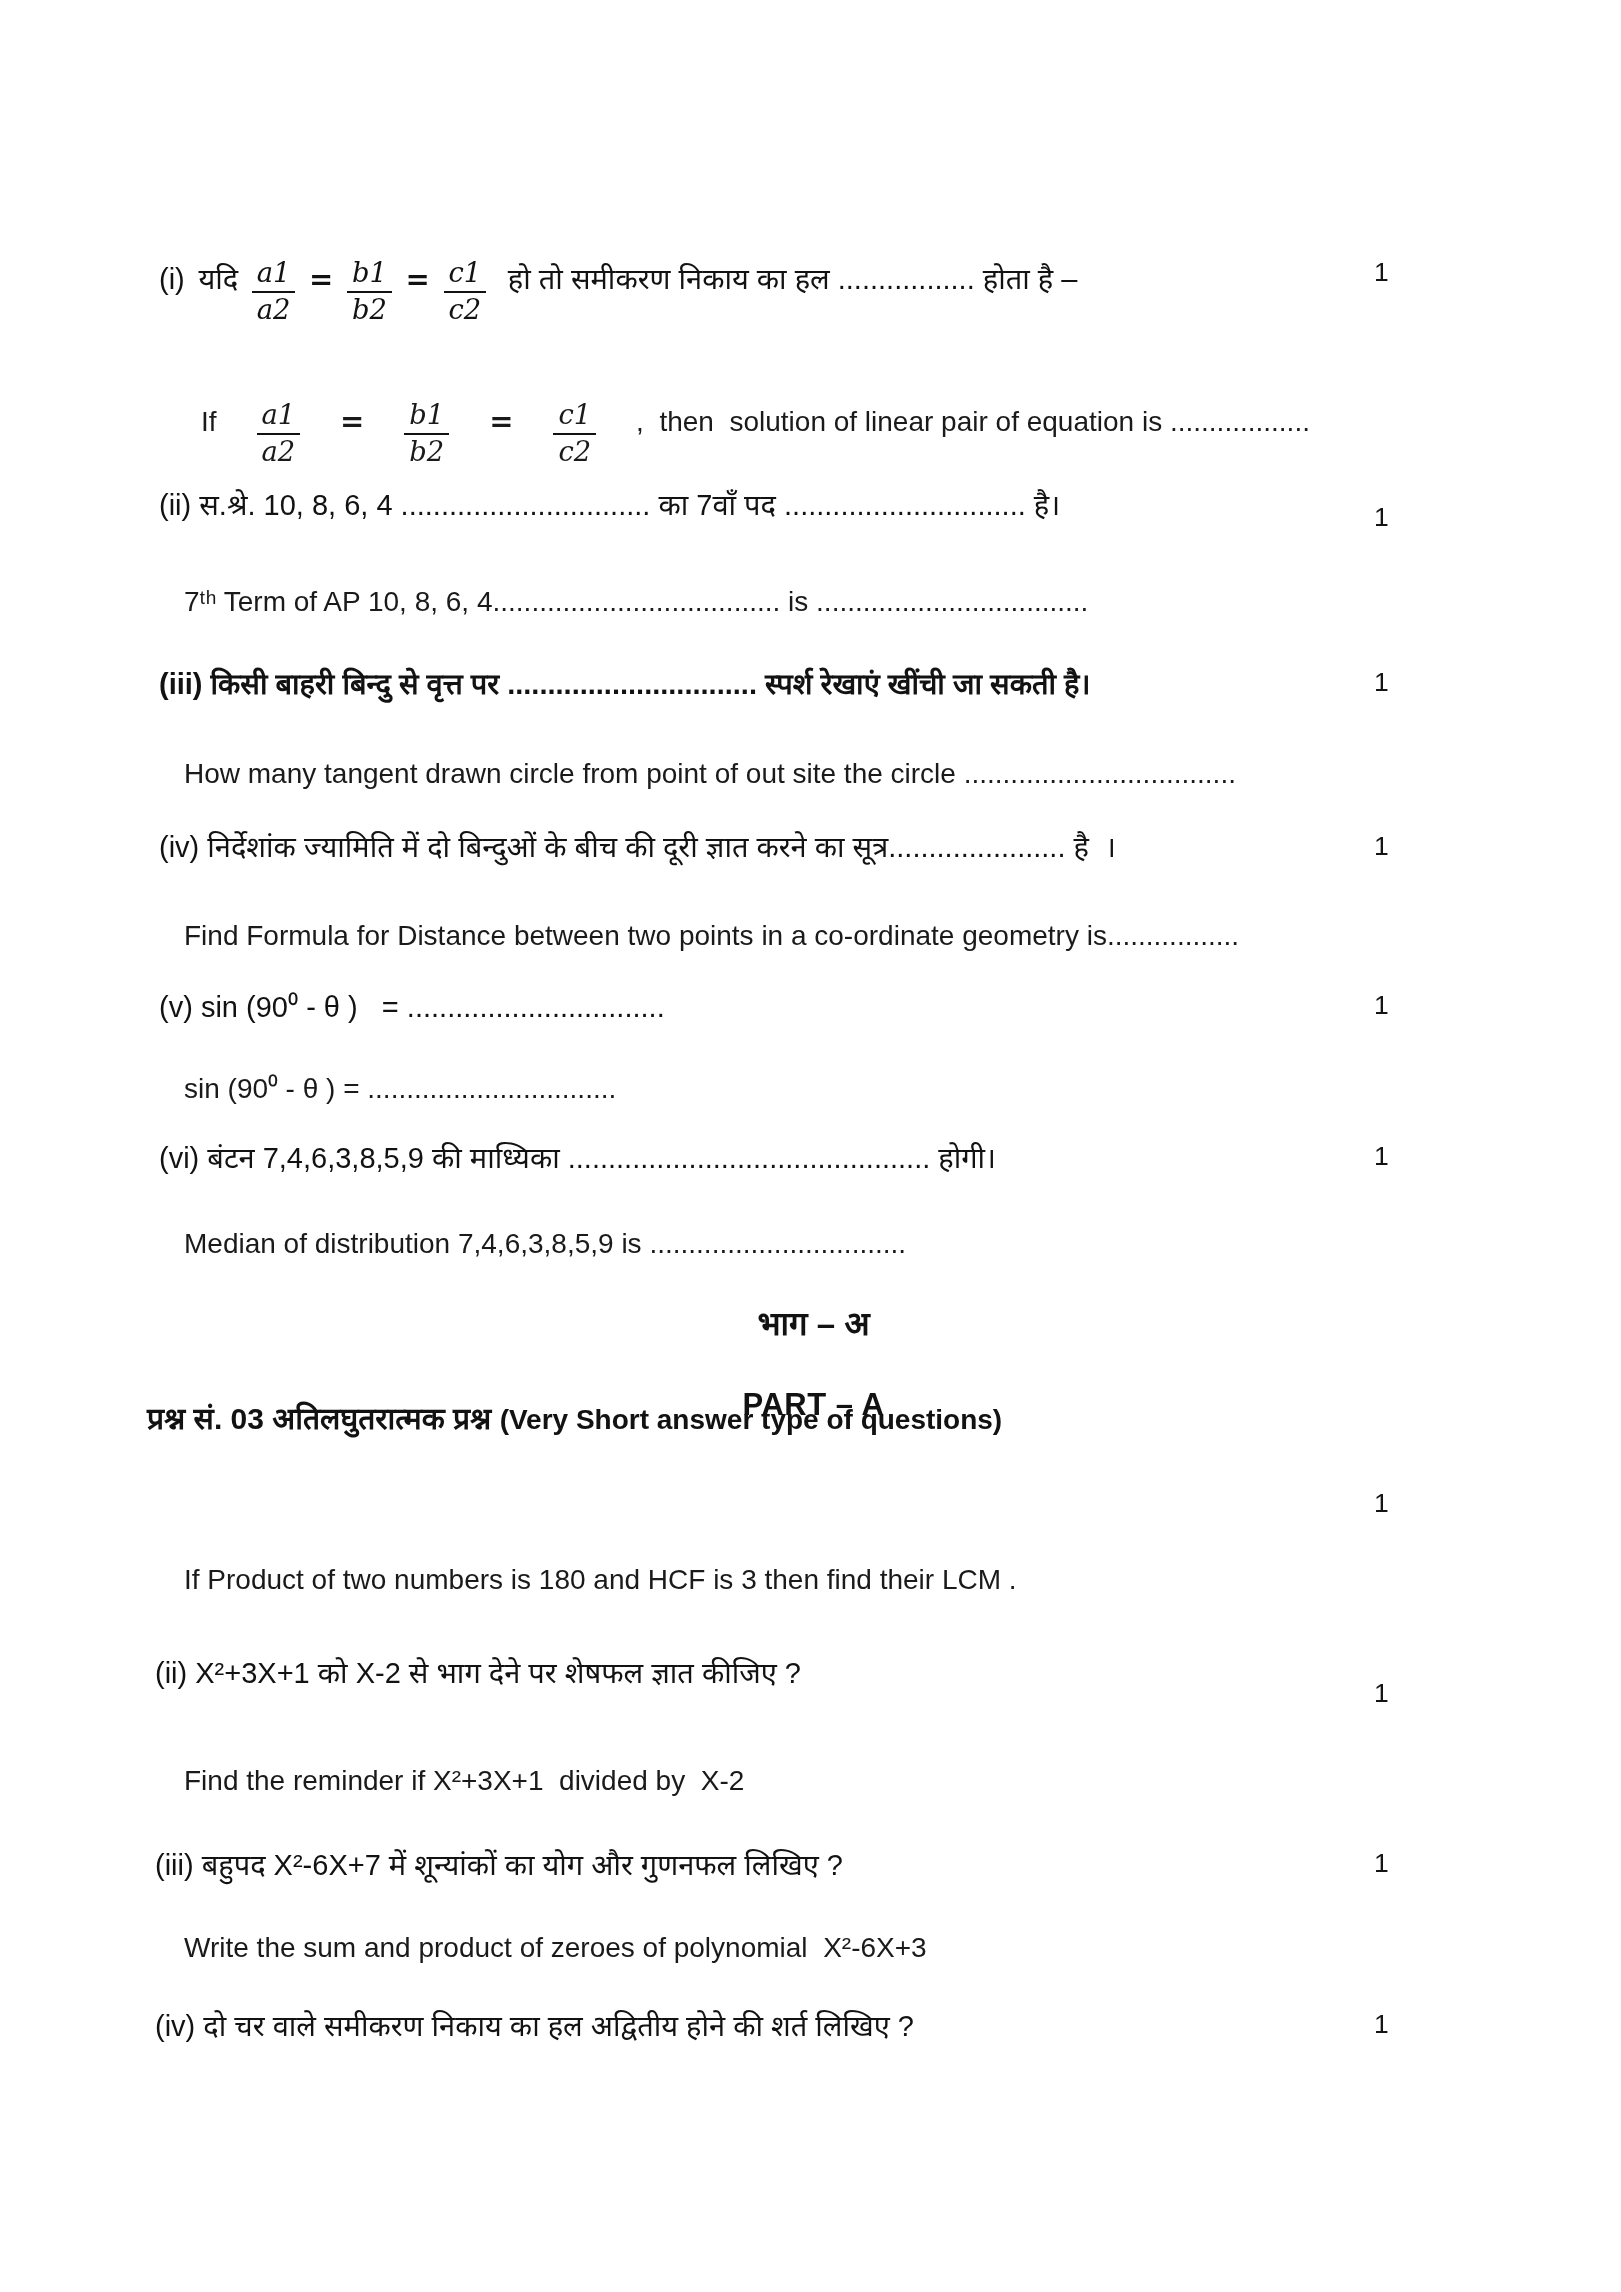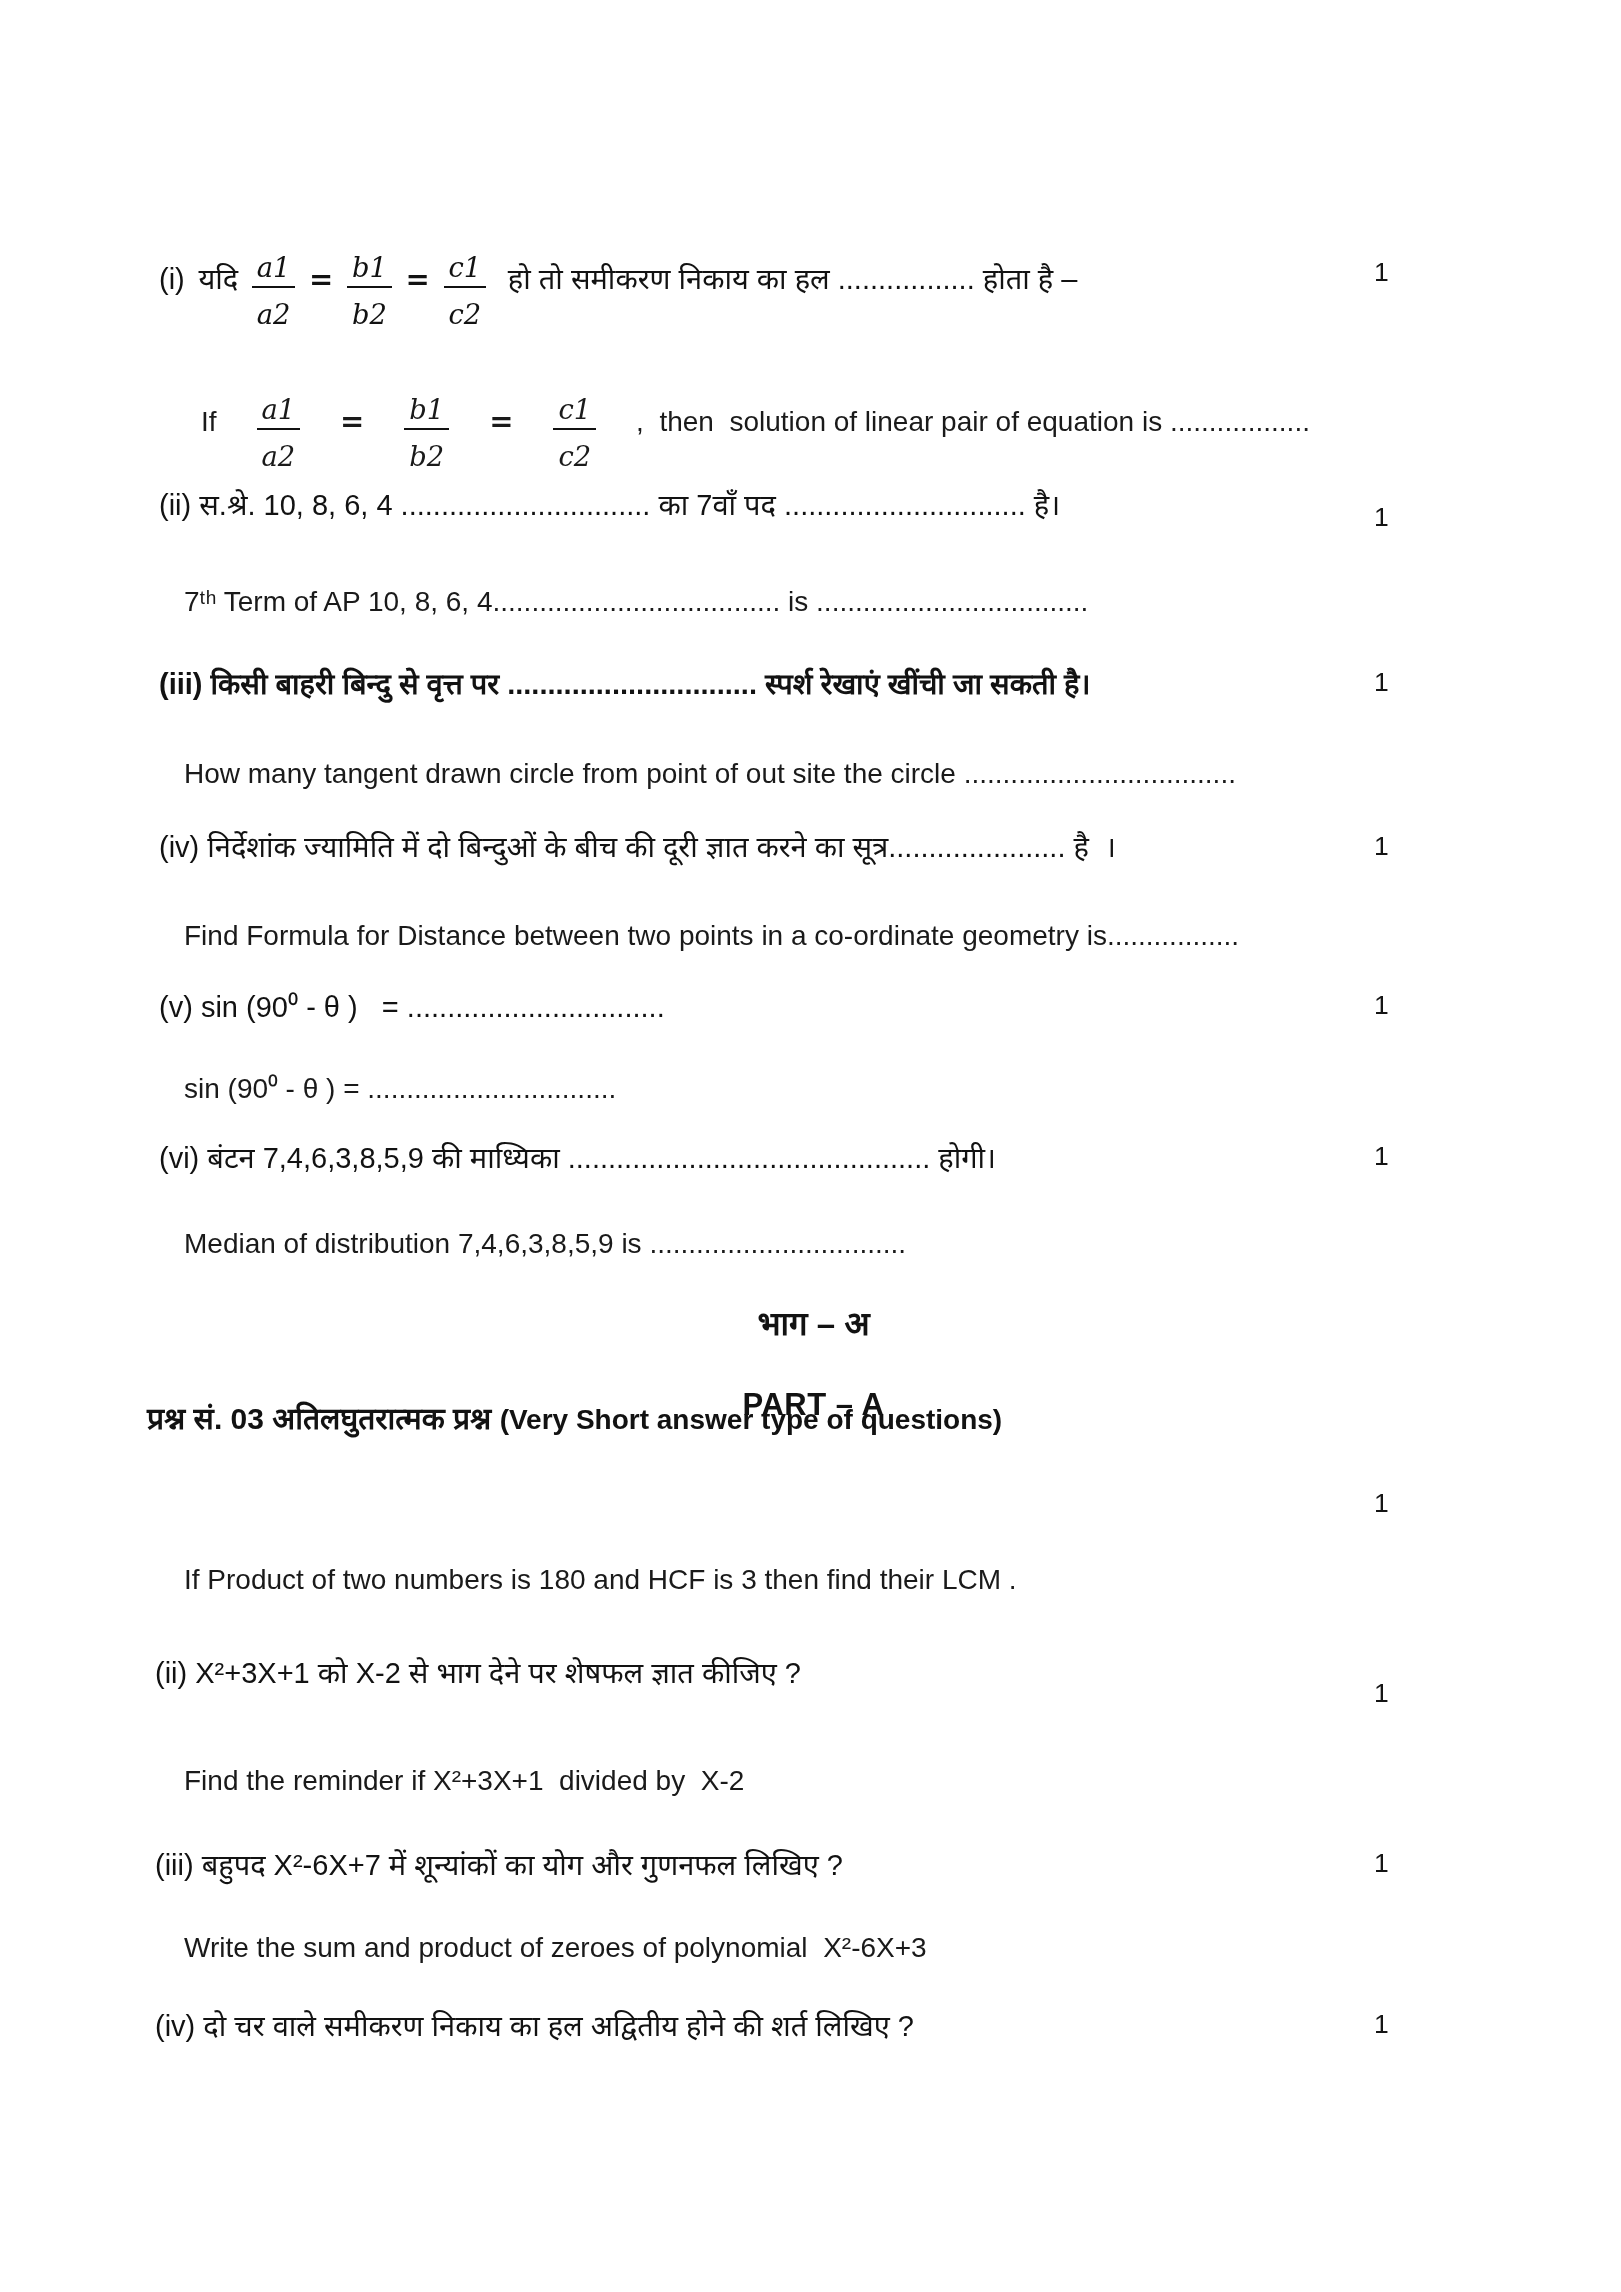--- a/index.html
+++ b/index.html
@@ -41,21 +41,21 @@
     display:inline-flex;
     flex-direction:column;
     align-items:center;
     font-family:"DejaVu Serif", serif;
     font-style:italic;
     font-size:27.4px;
     line-height:1.1;
     transform:translateY(0px);
   }
   .frac .num { border-bottom:2.5px solid #111; padding:0 4.9px 2.9px 4.9px;margin-top:24px; }
-  .frac .den { padding-top:12px; }
+  .frac .den { padding-top:2px; }
   .eq {
     font-family:"DejaVu Serif", serif;
     font-size:29px;
     font-weight:bold;
   }
   .center-head {
     position:absolute;
     left:137px;
     width:1353px;
     text-align:center;

